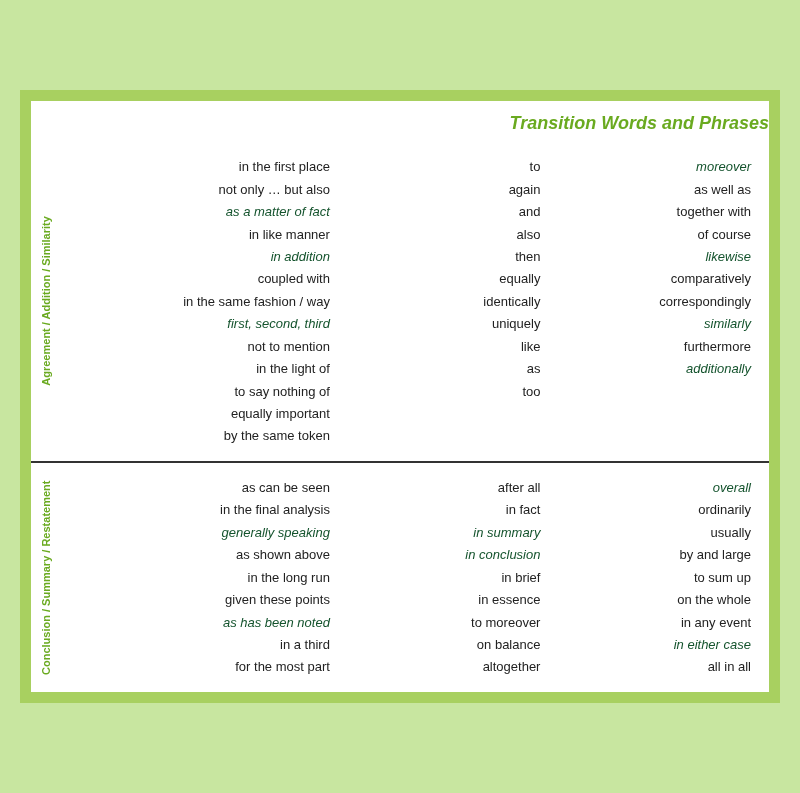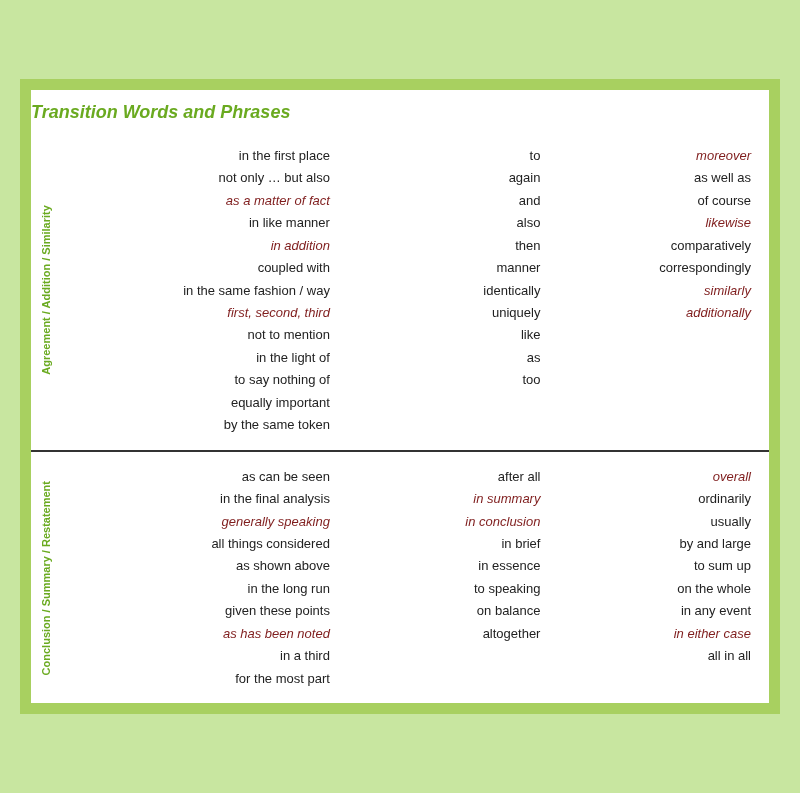--- a/index.html
+++ b/index.html
@@ -15,25 +15,25 @@
       background: #a8d060;
       padding: 8px;
       width: 760px;
     }
     .inner-container {
       background: white;
       border: 3px solid #a8d060;
       padding: 0;
     }
     .page-title {
-      text-align: left;
+      text-align: right;
       color: #6aaa20;
       font-weight: bold;
       font-size: 18px;
-      padding: 12px 0 8px 0;
+      padding: 12px 0 8px 8px;
       font-style: italic;
     }
     .section {
       display: flex;
       padding: 10px 10px 10px 0;
       border-bottom: 2px solid #333;
     }
     .section:last-child {
       border-bottom: none;
     }
@@ -69,21 +69,21 @@
     }
     .col:first-child {
       flex: 1.3;
     }
     .phrase {
       font-size: 13px;
       color: #222;
       line-height: 1.65;
     }
     .phrase.red {
-      color: #7f1d1d;
+      color: #14532d;
       font-style: italic;
     }
   </style>
 </head>
 <body>
 
 <div class="outer-border">
   <div class="inner-container">
     <div class="page-title">Transition Words and Phrases</div>
 
@@ -104,62 +104,64 @@
             <span class="phrase">to say nothing of</span>
             <span class="phrase">equally important</span>
             <span class="phrase">by the same token</span>
           </div>
         <div class="col" id="s1c2">
             <span class="phrase">to</span>
             <span class="phrase">again</span>
             <span class="phrase">and</span>
             <span class="phrase">also</span>
             <span class="phrase">then</span>
-            <span class="phrase">manner</span>
+            <span class="phrase">equally</span>
             <span class="phrase">identically</span>
             <span class="phrase">uniquely</span>
             <span class="phrase">like</span>
             <span class="phrase">as</span>
             <span class="phrase">too</span>
           </div>
         <div class="col" id="s1c3">
             <span class="phrase red">moreover</span>
             <span class="phrase">as well as</span>
+            <span class="phrase">together with</span>
             <span class="phrase">of course</span>
             <span class="phrase red">likewise</span>
             <span class="phrase">comparatively</span>
             <span class="phrase">correspondingly</span>
             <span class="phrase red">similarly</span>
+            <span class="phrase">furthermore</span>
             <span class="phrase red">additionally</span>
           </div>
       </div>
     </div>
 
     <div class="section">
       <div class="section-label-wrap">Conclusion / Summary / Restatement</div>
       <div class="columns-wrap">
         <div class="col" id="s2c1">
             <span class="phrase">as can be seen</span>
             <span class="phrase">in the final analysis</span>
             <span class="phrase red">generally speaking</span>
-            <span class="phrase">all things considered</span>
             <span class="phrase">as shown above</span>
             <span class="phrase">in the long run</span>
             <span class="phrase">given these points</span>
             <span class="phrase red">as has been noted</span>
             <span class="phrase">in a third</span>
             <span class="phrase">for the most part</span>
           </div>
         <div class="col" id="s2c2">
             <span class="phrase">after all</span>
+            <span class="phrase">in fact</span>
             <span class="phrase red">in summary</span>
             <span class="phrase red">in conclusion</span>
             <span class="phrase">in brief</span>
             <span class="phrase">in essence</span>
-            <span class="phrase">to speaking</span>
+            <span class="phrase">to moreover</span>
             <span class="phrase">on balance</span>
             <span class="phrase">altogether</span>
           </div>
         <div class="col" id="s2c3">
             <span class="phrase red">overall</span>
             <span class="phrase">ordinarily</span>
             <span class="phrase">usually</span>
             <span class="phrase">by and large</span>
             <span class="phrase">to sum up</span>
             <span class="phrase">on the whole</span>

